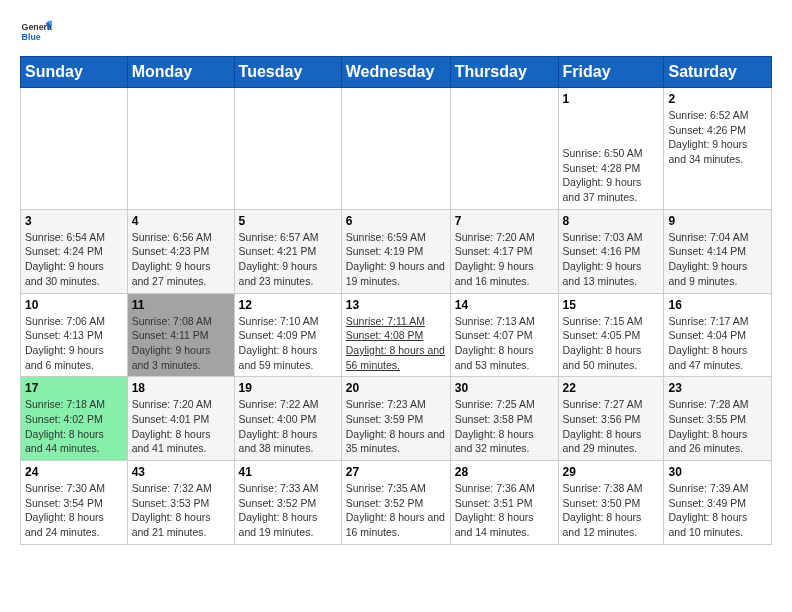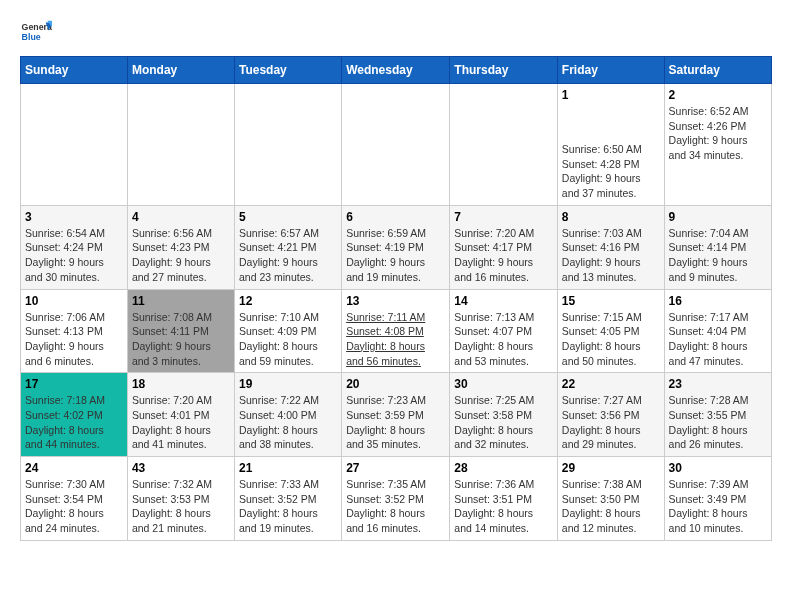--- a/index.html
+++ b/index.html
@@ -40,21 +40,21 @@
     table {
       width: 100%;
       border-collapse: collapse;
       font-size: 11px;
     }
     thead tr th {
       background: #1565c0;
       color: #fff;
       padding: 6px 4px;
       text-align: left;
-      font-size: 12px;
+      font-size: 16px;
       font-weight: bold;
       border: 1px solid #0d47a1;
     }
     tbody tr td {
       border: 1px solid #ccc;
       vertical-align: top;
       padding: 4px;
       width: 110px;
       min-height: 70px;
       background: #fff;
@@ -215,21 +215,21 @@
 Daylight: 8 hours and 50 minutes.</div>
         </td>
         <td style="background: rgb(255, 255, 255);">
           <div class="day-num">16</div>
           <div class="day-detail" style="white-space: pre-line;">Sunrise: 7:17 AM
 Sunset: 4:04 PM
 Daylight: 8 hours and 47 minutes.</div>
         </td>
       </tr>
       <tr>
-        <td style="background: #14b8a6; margin-left: 48px;">
+        <td style="background: #86efac; margin-left: 48px;">
           <div class="day-num">17</div>
           <div class="day-detail" style="white-space: pre-line;">Sunrise: 7:18 AM
 Sunset: 4:02 PM
 Daylight: 8 hours and 44 minutes.</div>
         </td>
         <td style="background: rgb(245, 245, 245);">
           <div class="day-num">18</div>
           <div class="day-detail" style="white-space: pre-line;">Sunrise: 7:20 AM
 Sunset: 4:01 PM
 Daylight: 8 hours and 41 minutes.</div>
@@ -272,21 +272,21 @@
 Sunset: 3:54 PM
 Daylight: 8 hours and 24 minutes.</div>
         </td>
         <td style="background: rgb(255, 255, 255);">
           <div class="day-num">43</div>
           <div class="day-detail" style="white-space: pre-line;">Sunrise: 7:32 AM
 Sunset: 3:53 PM
 Daylight: 8 hours and 21 minutes.</div>
         </td>
         <td style="background: rgb(255, 255, 255);">
-          <div class="day-num">21</div>
+          <div class="day-num">41</div>
           <div class="day-detail" style="white-space: pre-line;">Sunrise: 7:33 AM
 Sunset: 3:52 PM
 Daylight: 8 hours and 19 minutes.</div>
         </td>
         <td style="background: rgb(255, 255, 255);">
           <div class="day-num">27</div>
           <div class="day-detail" style="white-space: pre-line;">Sunrise: 7:35 AM
 Sunset: 3:52 PM
 Daylight: 8 hours and 16 minutes.</div>
         </td>

